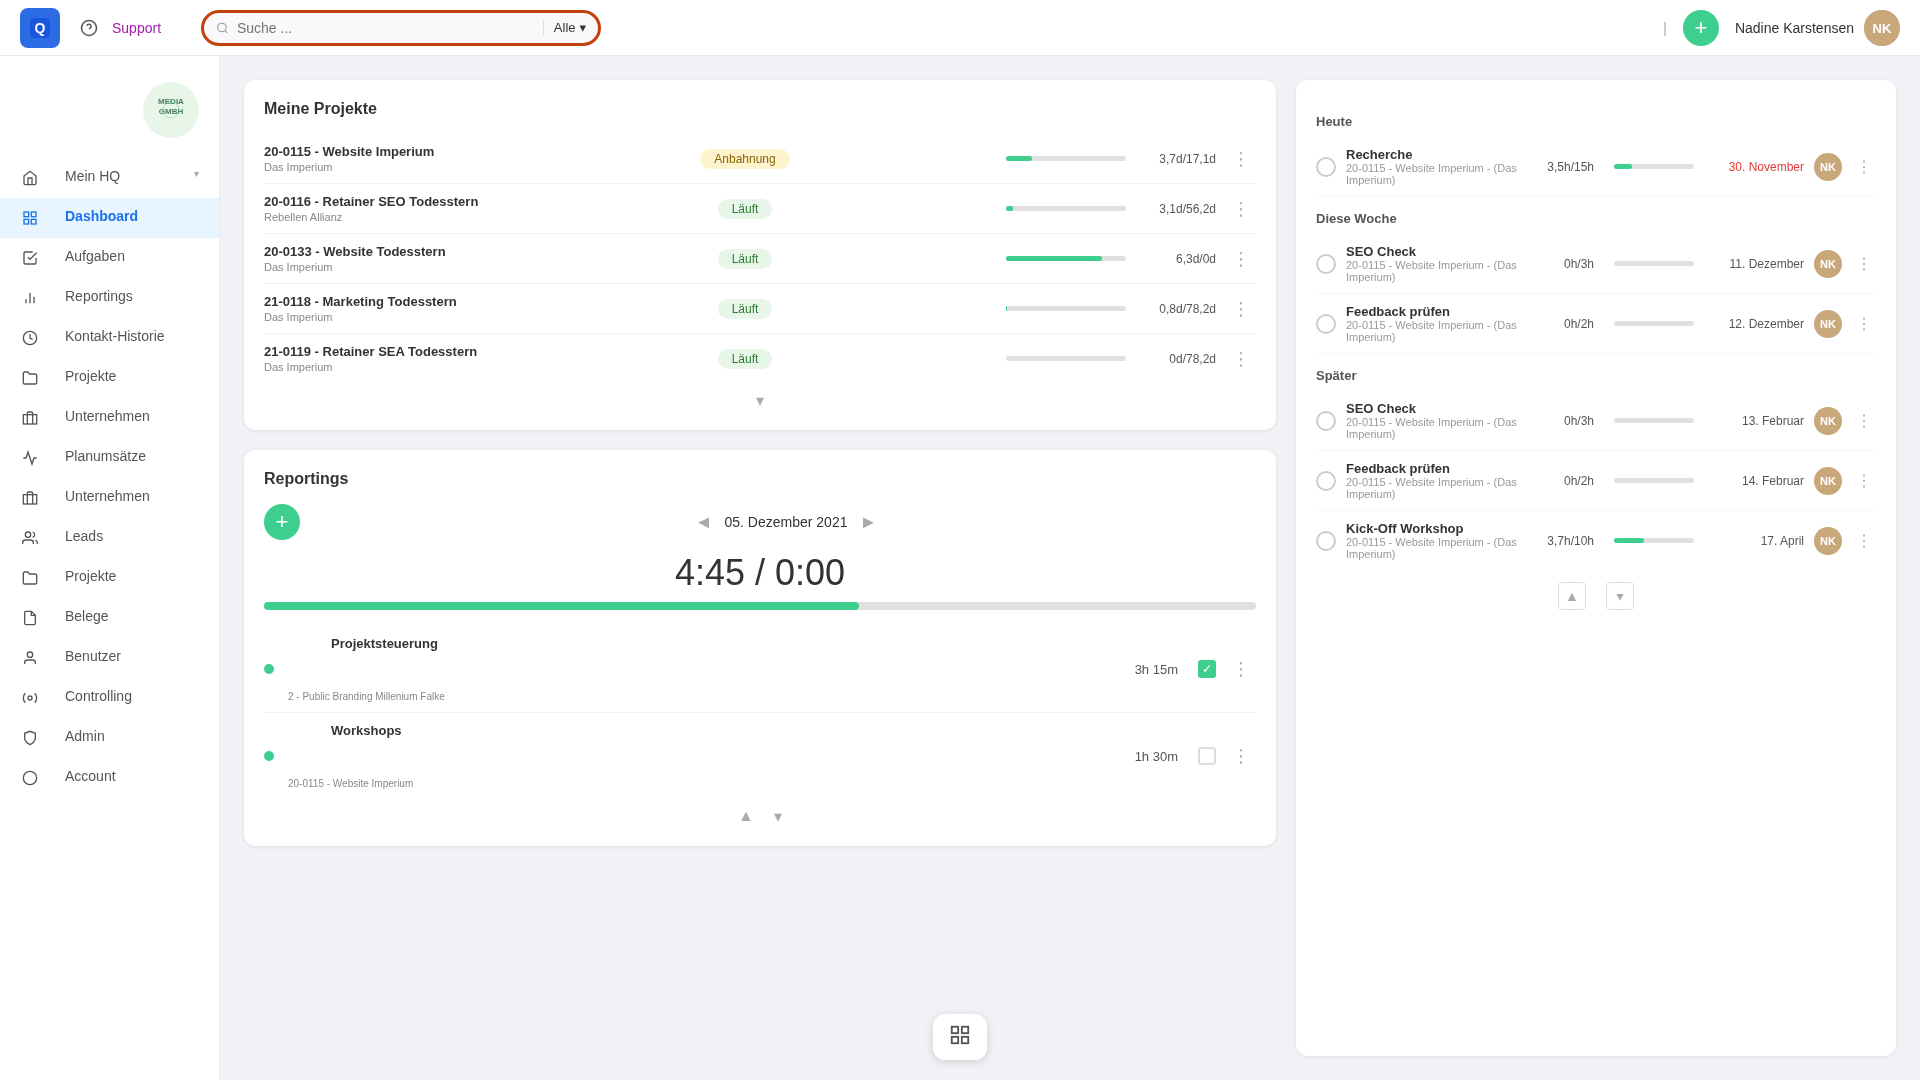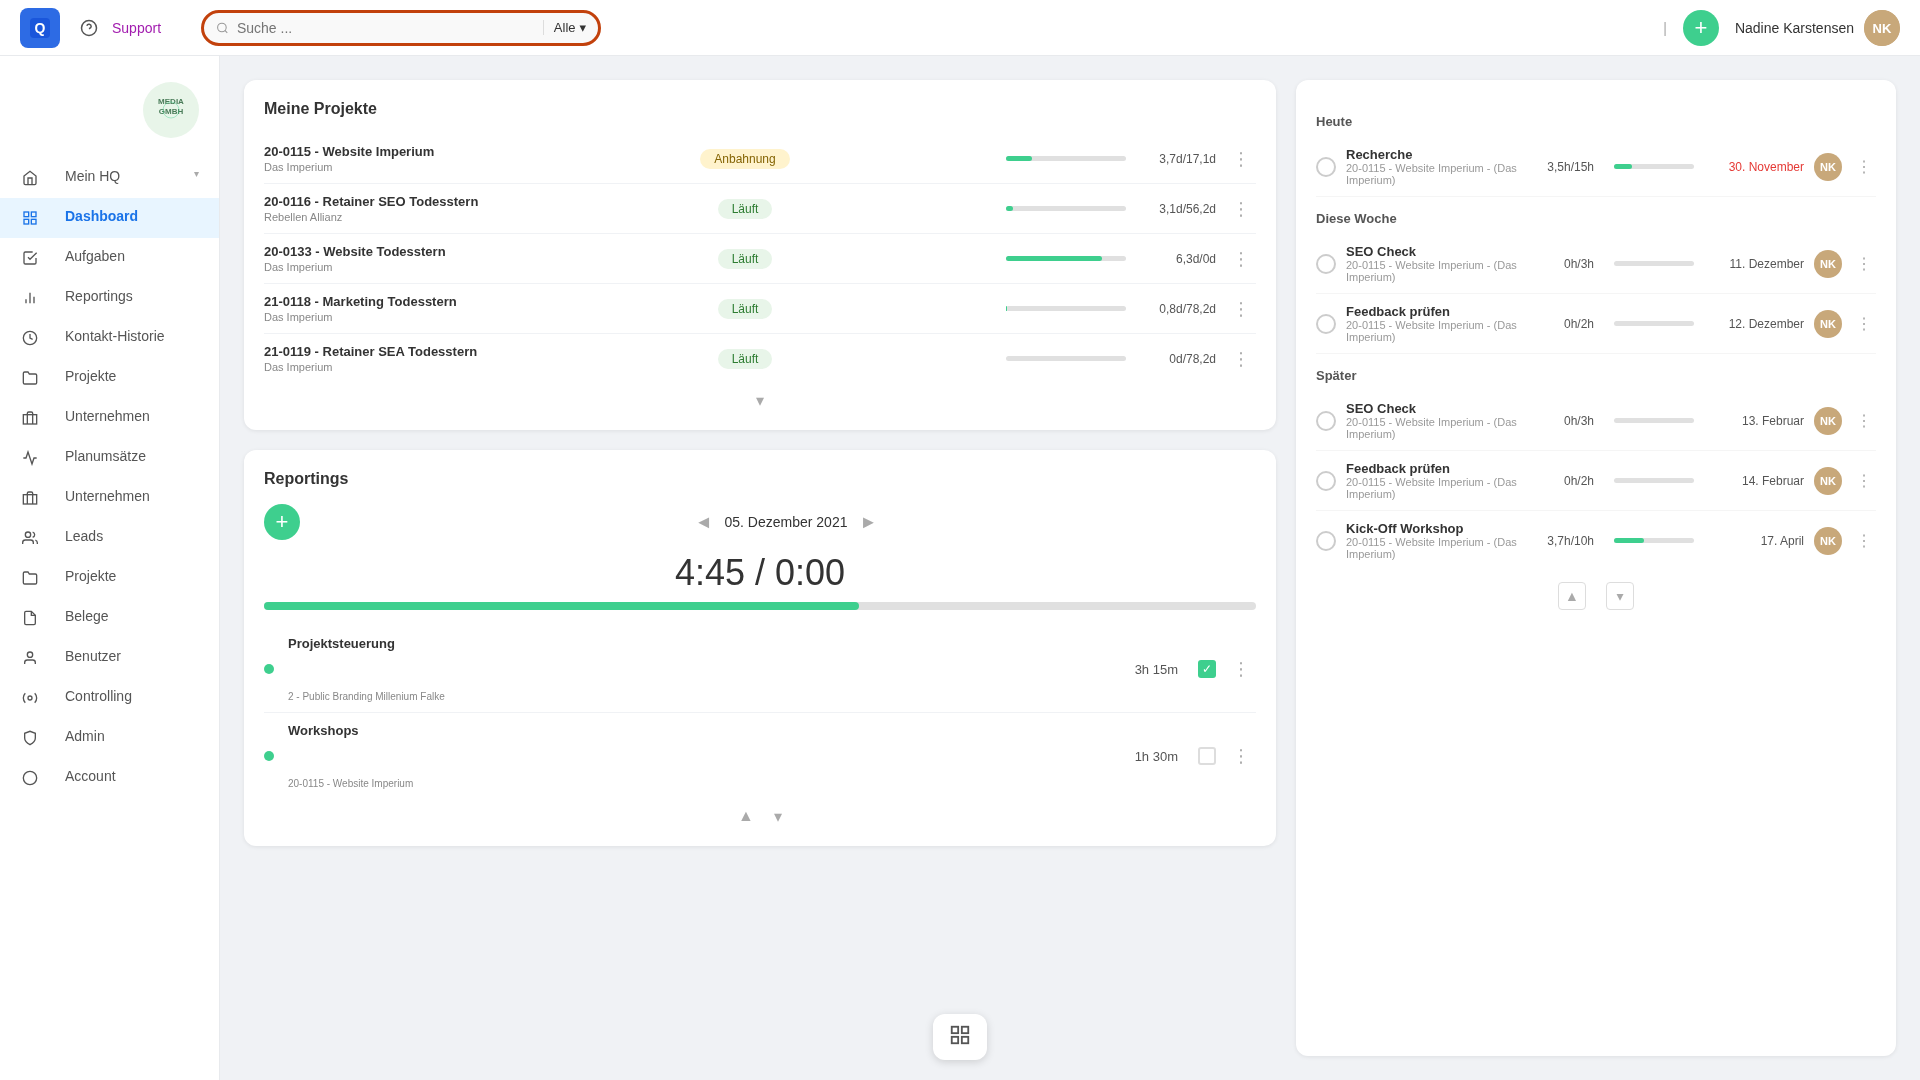--- a/index.html
+++ b/index.html
@@ -62,21 +62,21 @@
     .reportings-add { width: 36px; height: 36px; background: #3ecf8e; border-radius: 50%; border: none; color: #fff; font-size: 22px; cursor: pointer; display: flex; align-items: center; justify-content: center; }
     .reportings-nav { display: flex; align-items: center; gap: 12px; font-size: 14px; color: #333; flex: 1; justify-content: center; }
     .reportings-nav .arrow { cursor: pointer; color: #aaa; font-size: 18px; }
     .reportings-time { text-align: center; font-size: 36px; font-weight: 300; color: #333; margin: 8px 0; }
     .reportings-bar { height: 8px; background: #e0e0e0; border-radius: 4px; margin: 8px 0 16px; }
     .reportings-bar-fill { height: 100%; width: 60%; background: #3ecf8e; border-radius: 4px; }
 
     .reporting-row { display: flex; align-items: center; padding: 10px 0; border-bottom: 1px solid #f0f2f5; gap: 10px; }
     .reporting-row:last-child { border-bottom: none; }
     .reporting-info { flex: 1; }
-    .reporting-name { font-size: 13px; font-weight: 600; color: #333; }
+    .reporting-name { font-size: 13px; font-weight: 600; color: #333; margin-left: 43px; }
     .reporting-sub { font-size: 10px; color: #888; margin-top: 40px; }
     .reporting-time { font-size: 13px; color: #555; margin-right: 10px; }
     .reporting-dot { width: 10px; height: 10px; border-radius: 50%; background: #3ecf8e; display: inline-block; margin-right: 4px; }
     .reporting-check { width: 18px; height: 18px; border-radius: 3px; background: #3ecf8e; display: flex; align-items: center; justify-content: center; color: #fff; font-size: 12px; cursor: pointer; }
     .reporting-check-empty { width: 18px; height: 18px; border-radius: 3px; border: 2px solid #ddd; cursor: pointer; }
     .reporting-menu { color: #aaa; cursor: pointer; font-size: 18px; padding: 0 6px; }
     .reportings-footer { display: flex; justify-content: center; gap: 20px; padding-top: 8px; cursor: pointer; color: #aaa; }
 
     
     .team-card { background: #fff; border-radius: 12px; box-shadow: 0 1px 4px rgba(0,0,0,0.08); padding: 20px; height: 100%; }

